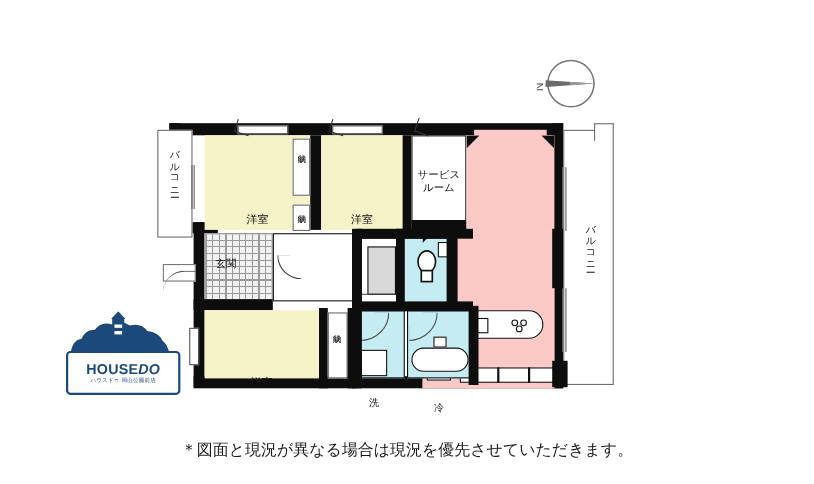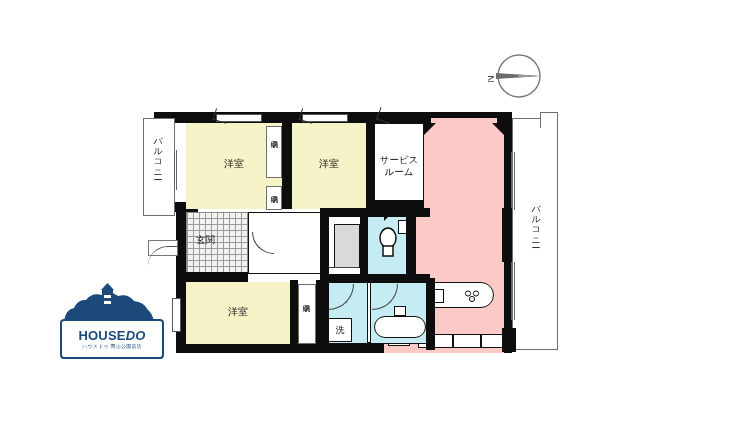--- a/index.html
+++ b/index.html
@@ -25,21 +25,21 @@
   .room-w{background:#ffffff;}
   .room-c{background:#c5ecf2;}     
   .thin{border:1px solid #6e6e6e;background:#ffffff;}
 
   .vtext{
     writing-mode:vertical-rl;text-orientation:upright;
     font-size:9px;line-height:11px;color:#111;letter-spacing:1px;
     font-family:"DejaVu Sans",sans-serif;
   }
   .htext{font-size:10px;color:#111;font-family:"DejaVu Sans",sans-serif;white-space:nowrap;}
-  .label-ctr{display:flex;align-items:center;justify-content:center;text-align:right;}
+  .label-ctr{display:flex;align-items:center;justify-content:center;text-align:right;margin-top:36px;}
 
   .ldk-label{font-size:25px;font-weight:700;color:#111;letter-spacing:1px;}
   .sr-label{font-size:9.5px;line-height:12px;color:#111;text-align:center;font-family:"DejaVu Sans",sans-serif;}
   .closet-label{font-size:7.5px;line-height:9px;color:#111;font-family:"DejaVu Sans",sans-serif;}
 
   
   .hatch{
     background-color:#f2f2f2;
     background-image:
       repeating-linear-gradient(0deg,#9a9a9a 0 1px,transparent 1px 6px),
@@ -211,14 +211,15 @@
       <polygon points="53.5,0 60,7 47,7" fill="#1b4a7a"></polygon>
       <rect x="50" y="12" width="7" height="3" fill="#ffffff"></rect>
       <rect x="50" y="18" width="7" height="3" fill="#ffffff"></rect>
     </svg>
     <div class="logo-card">
       <div class="logo-house"><span>HOUSE</span><i>DO</i></div>
       <div class="logo-sub">ハウスドゥ 岡山公園前店</div>
     </div>
   </div>
 
+  <div class="abs caption">＊図面と現況が異なる場合は現況を優先させていただきます。</div>
 
 </div>
 
 </body></html>

